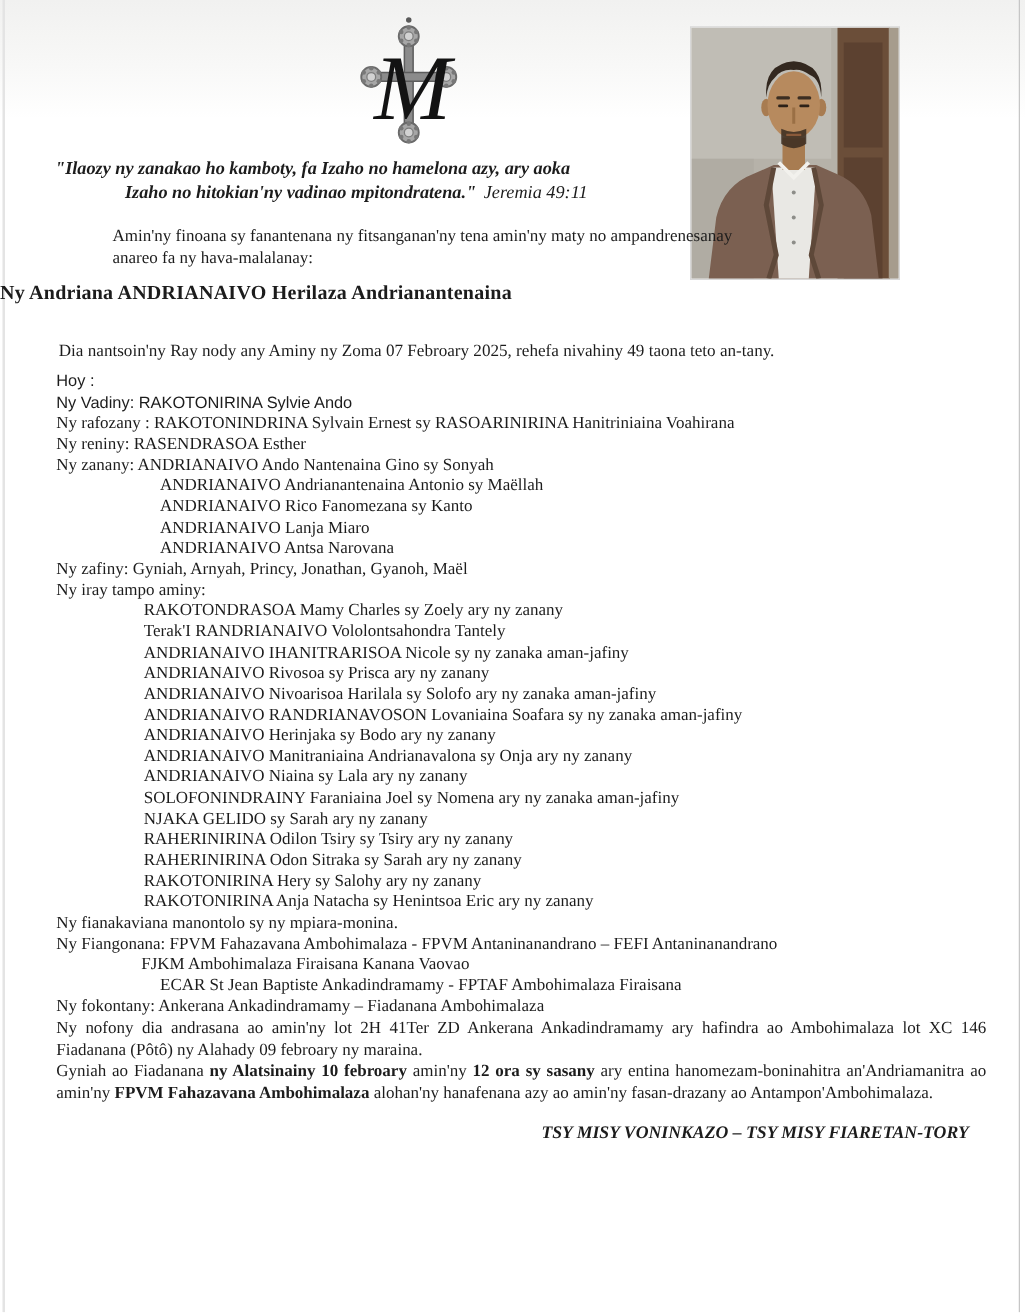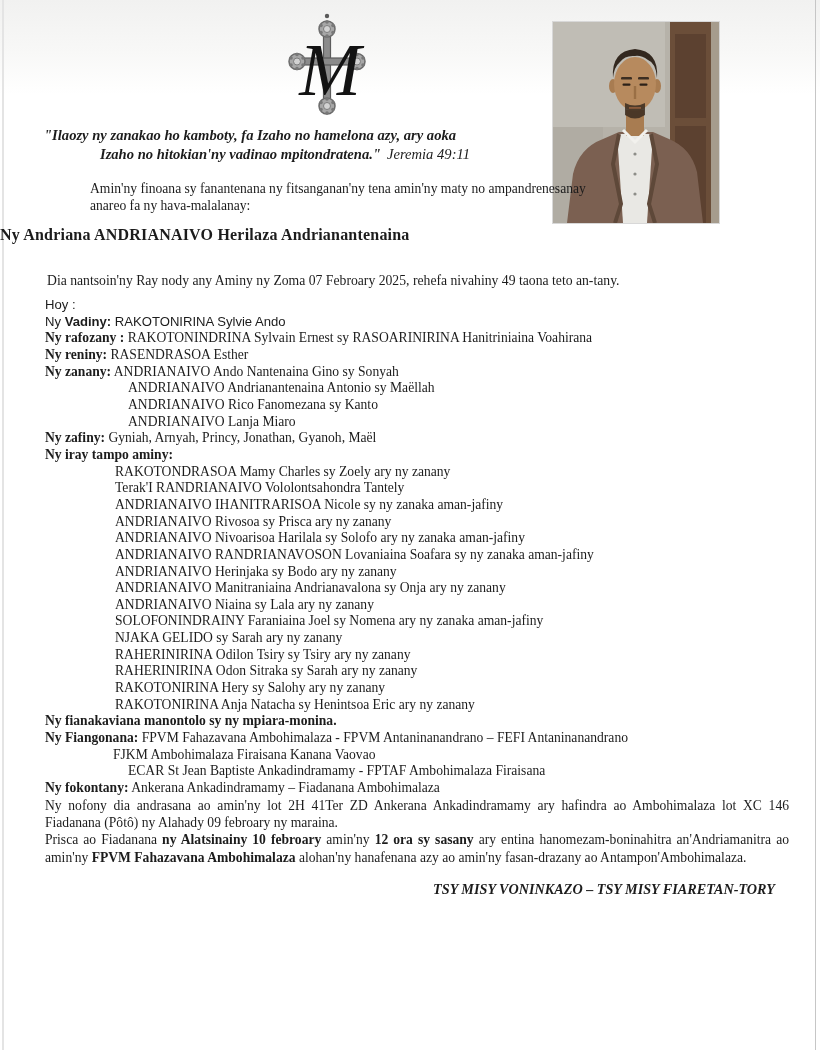--- a/index.html
+++ b/index.html
@@ -27,21 +27,21 @@
 
   .title { position:absolute; left:0; top:226px; width:100%; text-align:left;
     font-size:16px; font-weight:bold; letter-spacing:0.2px; }
 
   .dateline { position:absolute; left:47px; top:273px; font-size:13.7px; }
 
   .content { position:absolute; left:45px; top:297px; width:744px;
     font-size:13.6px; line-height:16.65px; }
 
   .sans { font-family:"Liberation Sans","DejaVu Sans",sans-serif; font-size:13.1px; }
-  .fam-line b { font-weight:bold; }
+  .fam-line b { font-weight:normal; }
   .g-zanany .member-line     { padding-left:83px; }
   .g-tampo .member-line      { padding-left:70px; }
   .g-fiangonana .member-line:first-child { padding-left:68px; }
   .g-fiangonana .member-line:last-child  { padding-left:83px; }
 
   .funeral { text-align:justify; line-height:17.3px; }
   .funeral p { margin:0; }
 
   .closing { margin-top:15px; text-align:right; font-style:italic; font-weight:bold;
     font-size:14.2px; padding-right:14px; }
@@ -125,20 +125,21 @@
 
     <div class="fam-line"><b>Ny rafozany :</b> <span>RAKOTONINDRINA Sylvain Ernest sy RASOARINIRINA Hanitriniaina Voahirana</span></div>
 
     <div class="fam-line"><b>Ny reniny:</b> <span>RASENDRASOA Esther</span></div>
 
     <div class="fam-line"><b>Ny zanany:</b> <span>ANDRIANAIVO Ando Nantenaina Gino sy Sonyah</span></div>
     <div class="g-zanany">
         <div class="member-line">ANDRIANAIVO Andrianantenaina Antonio sy Maëllah</div>
         <div class="member-line">ANDRIANAIVO Rico Fanomezana sy Kanto</div>
         <div class="member-line">ANDRIANAIVO Lanja Miaro</div>
+        <div class="member-line">ANDRIANAIVO Antsa Narovana</div>
       </div>
 
     <div class="fam-line"><b>Ny zafiny:</b> <span>Gyniah, Arnyah, Princy, Jonathan, Gyanoh, Maël</span></div>
 
     <div class="fam-line"><b>Ny iray tampo aminy:</b></div>
     <div class="g-tampo">
         <div class="member-line">RAKOTONDRASOA Mamy Charles sy Zoely ary ny zanany</div>
         <div class="member-line">Terak'I RANDRIANAIVO Vololontsahondra Tantely</div>
         <div class="member-line">ANDRIANAIVO IHANITRARISOA Nicole sy ny zanaka aman-jafiny</div>
         <div class="member-line">ANDRIANAIVO Rivosoa sy Prisca ary ny zanany</div>
@@ -163,18 +164,18 @@
     <div class="fam-line"><b>Ny Fiangonana:</b> <span>FPVM Fahazavana Ambohimalaza - FPVM Antaninanandrano – FEFI Antaninanandrano</span></div>
     <div class="g-fiangonana">
         <div class="member-line">FJKM Ambohimalaza Firaisana Kanana Vaovao</div>
         <div class="member-line">ECAR St Jean Baptiste Ankadindramamy - FPTAF Ambohimalaza Firaisana</div>
       </div>
 
     <div class="fam-line"><b>Ny fokontany:</b> <span>Ankerana Ankadindramamy – Fiadanana Ambohimalaza</span></div>
 
     <div class="funeral">
       <p>Ny nofony dia andrasana ao amin'ny lot 2H 41Ter ZD Ankerana Ankadindramamy ary hafindra ao Ambohimalaza lot XC 146 Fiadanana (Pôtô) ny Alahady 09 febroary ny maraina.</p>
-      <p><span>Prisca ao Fiadanana </span><b>ny Alatsinainy 10 febroary</b><span> amin'ny </span><b>12 ora sy sasany</b><span> ary entina hanomezam-boninahitra an'Andriamanitra ao amin'ny </span><b>FPVM Fahazavana Ambohimalaza</b><span> alohan'ny hanafenana azy ao amin'ny fasan-drazany ao Antampon'Ambohimalaza.</span></p>
+      <p><span>Gyniah ao Fiadanana </span><b>ny Alatsinainy 10 febroary</b><span> amin'ny </span><b>12 ora sy sasany</b><span> ary entina hanomezam-boninahitra an'Andriamanitra ao amin'ny </span><b>FPVM Fahazavana Ambohimalaza</b><span> alohan'ny hanafenana azy ao amin'ny fasan-drazany ao Antampon'Ambohimalaza.</span></p>
     </div>
 
     <div class="closing">TSY MISY VONINKAZO – TSY MISY FIARETAN-TORY</div>
   </div>
 </div>
 
 </body></html>

